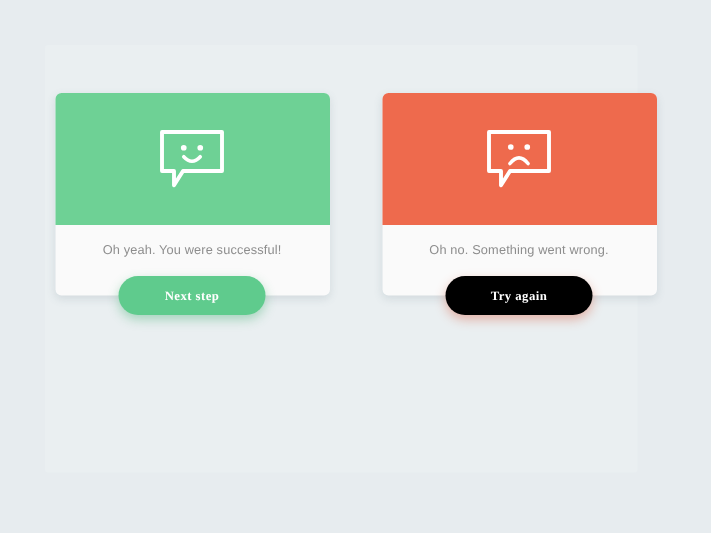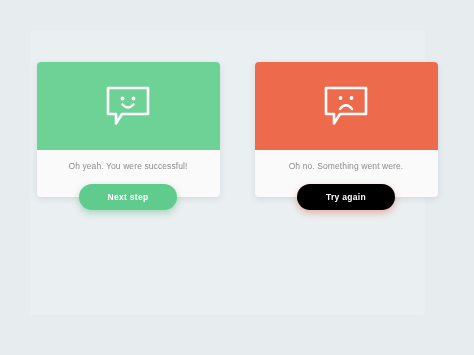--- a/index.html
+++ b/index.html
@@ -83,21 +83,21 @@
     transform: translateX(-50%);
     bottom: -13px;
     min-width: 98px;
     padding: 0 18px;
     height: 26px;
     line-height: 26px;
     text-align: center;
     border: none;
     border-radius: 13px;
     color: #ffffff;
-    font-family: Liberation Sans, sans-serif;
+    font-family: Liberation Serif, serif;
     font-size: 8.5px;
     font-weight: bold;
     letter-spacing: 0.3px;
     cursor: pointer;
     white-space: nowrap;
   }
   .card--success .card-button {
     background: #5fcb8d;
     box-shadow: 0 3px 7px rgba(80, 180, 125, 0.45);
   }
@@ -131,18 +131,18 @@
   <div class="card card--error">
     <div class="card-header">
       <svg class="bubble-icon" width="46" height="42" viewBox="0 0 46 42" fill="none">
         <path d="M3 3 H43 V29 H17 L11 38.5 V29 H3 Z" stroke="#ffffff" stroke-width="2.6" stroke-linejoin="round" stroke-linecap="round" fill="none"></path>
         <circle cx="17.5" cy="13" r="1.9" fill="#ffffff"></circle>
         <circle cx="28.5" cy="13" r="1.9" fill="#ffffff"></circle>
         <path d="M17 24 Q23 16.5 29 24" stroke="#ffffff" stroke-width="2.4" stroke-linecap="round" fill="none"></path>
       </svg>
     </div>
     <div class="card-body">
-      <span class="card-message">Oh no. Something went were.</span>
+      <span class="card-message">Oh no. Something went wrong.</span>
     </div>
     <button class="card-button">Try again</button>
   </div>
 
 </div>
 
 </body></html>

